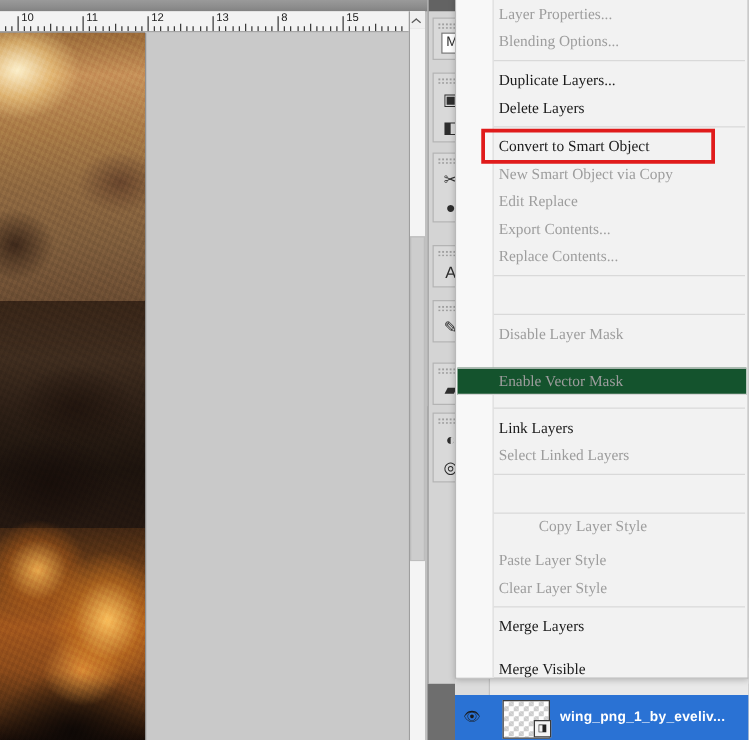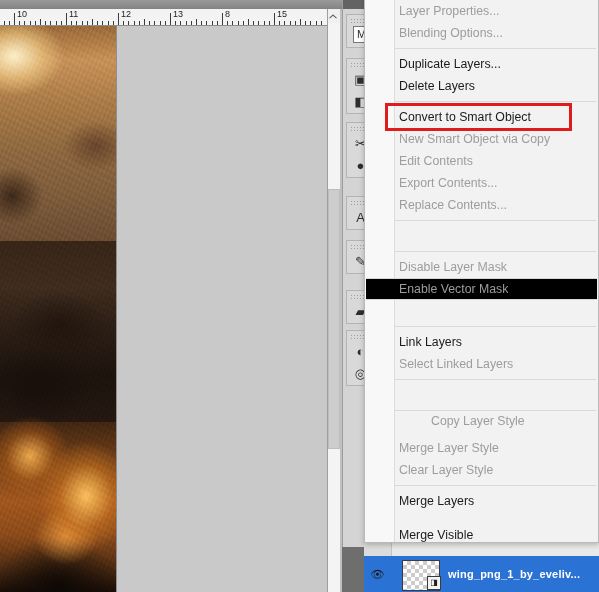--- a/index.html
+++ b/index.html
@@ -340,29 +340,30 @@
   .ctx-item {
     position: absolute;
     left: 1px; right: 1px;
     height: 22px;
     line-height: 22px;
     font-size: 12.3px;
     color: #1b1b1b;
     padding-left: 33px;
     box-sizing: border-box;
     white-space: nowrap;
-    font-family: Liberation Sans, sans-serif;
+    font-family: Liberation Serif, serif;
   }
   .ctx-item.disabled { color: #9d9d9d; }
   .ctx-item.hover {
-    background: #000000;
+    background: #14532d;
     border-top: 1px solid #d6d6d6;
     border-bottom: 1px solid #d6d6d6;
     height: 22px;
     line-height: 20px;
+    margin-top: 16px;
   }
   .ctx-sep {
     position: absolute;
     left: 30px; right: 2px;
     height: 1px;
     background: #d9d9d9;
   }
   .redbox {
     position: absolute;
     left: 20px;
@@ -533,34 +534,34 @@
   <div class="ctx-menu" id="ctxMenu">
     <div class="gutter"></div>
   <div class="ctx-item disabled" style="top: 4px;">Layer Properties...</div>
       <div class="ctx-item disabled" style="top: 26px;">Blending Options...</div>
       <div class="ctx-sep" style="top: 52px;"></div>
       <div class="ctx-item" style="top: 57px;">Duplicate Layers...</div>
       <div class="ctx-item" style="top: 79px;">Delete Layers</div>
       <div class="ctx-sep" style="top: 105px;"></div>
       <div class="ctx-item" style="top: 110px;">Convert to Smart Object</div>
       <div class="ctx-item disabled" style="top: 132px;">New Smart Object via Copy</div>
-      <div class="ctx-item disabled" style="top: 154px;">Edit Contents</div>
+      <div class="ctx-item disabled" style="top: 154px;">Edit Replace</div>
       <div class="ctx-item disabled" style="top: 176px;">Export Contents...</div>
       <div class="ctx-item disabled" style="top: 198px;">Replace Contents...</div>
       <div class="ctx-sep" style="top: 224px;"></div>
       <div class="ctx-sep" style="top: 255px;"></div>
       <div class="ctx-item disabled" style="top: 260px;">Disable Layer Mask</div>
       <div class="ctx-item disabled hover" style="top: 282px;">Enable Vector Mask</div>
       <div class="ctx-sep" style="top: 330px;"></div>
       <div class="ctx-item" style="top: 335px;">Link Layers</div>
       <div class="ctx-item disabled" style="top: 357px;">Select Linked Layers</div>
       <div class="ctx-sep" style="top: 383px;"></div>
       <div class="ctx-sep" style="top: 414px;"></div>
       <div class="ctx-item disabled" style="top: 414px; margin-left: 32px;">Copy Layer Style</div>
-      <div class="ctx-item disabled" style="top: 441px;">Merge Layer Style</div>
+      <div class="ctx-item disabled" style="top: 441px;">Paste Layer Style</div>
       <div class="ctx-item disabled" style="top: 463px;">Clear Layer Style</div>
       <div class="ctx-sep" style="top: 489px;"></div>
       <div class="ctx-item" style="top: 494px;">Merge Layers</div>
       <div class="ctx-item" style="top: 528px;">Merge Visible</div>
       <div class="redbox" style="top: 107px; border-color: rgb(224, 27, 27);"></div>
     </div>
 
 </div>
 
 </body></html>

